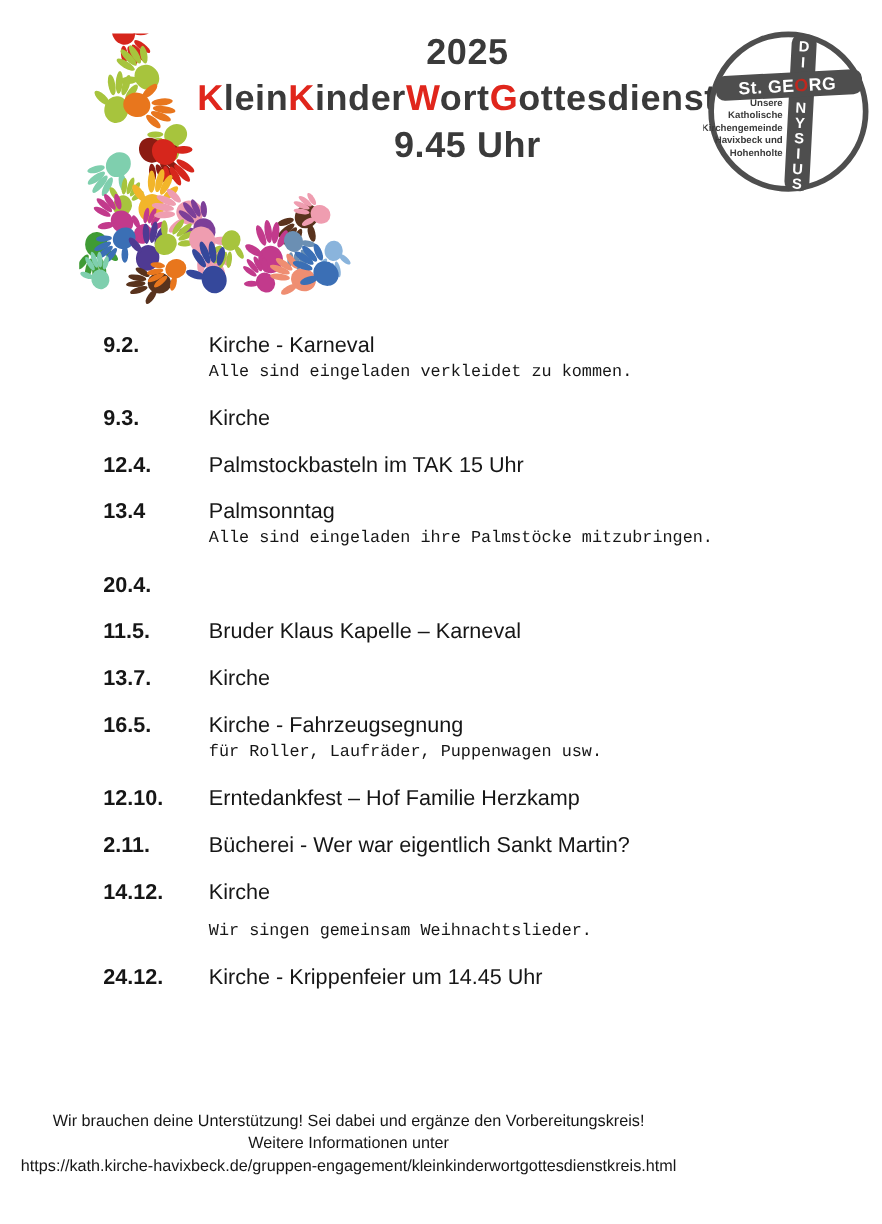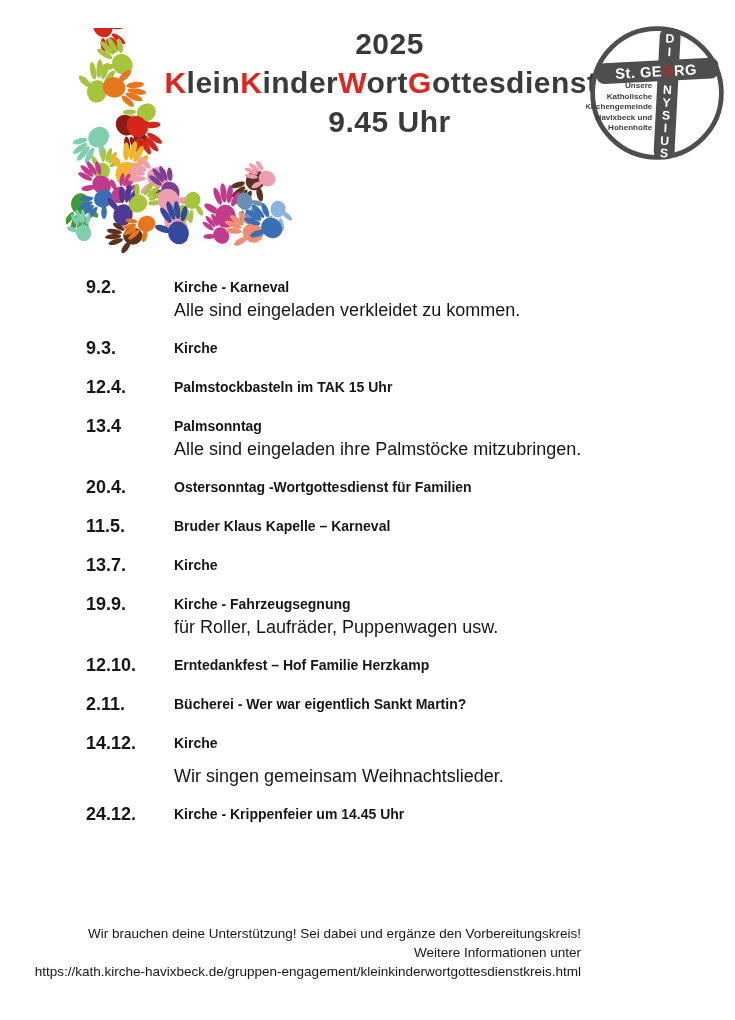--- a/index.html
+++ b/index.html
@@ -35,27 +35,27 @@
   .events{
     position:absolute;left:44px;top:276px;width:660px;
     color:var(--text-black);
     margin-left:42px;
   }
   .event{display:flex;margin-bottom:17px;}
   .event-date{
     width:88px;flex-shrink:0;
     font-weight:bold;font-size:18px;line-height:22px;
   }
-  .event-title{font-weight:bold;font-size:14px;line-height:22px;}
-  .event-subtitle{font-size:18px;line-height:20px;margin-top:2px;}
+  .event-title{font-weight:normal;font-size:18px;line-height:22px;}
+  .event-subtitle{font-size:14px;line-height:20px;margin-top:2px;font-family:Liberation Mono, monospace;}
   .event-subtitle.spaced{margin-top:12px;text-align:center;}
   
   .footer{
     position:absolute;left:0;top:924px;width:581px;
-    text-align:right;
+    text-align:center;
     font-size:13.5px;line-height:19px;
     color:var(--text-black);
   }
   .footer-url{color:var(--text-black);text-decoration:none;}
 </style>
 </head>
 <body>
 
 <div class="page">
 
@@ -168,43 +168,39 @@
     <div class="event">
       <div class="event-date">13.4</div>
       <div class="event-body">
         <div class="event-title">Palmsonntag</div>
         <div class="event-subtitle">Alle sind eingeladen ihre Palmstöcke mitzubringen.</div>
       </div>
     </div>
 
     <div class="event">
       <div class="event-date">20.4.</div>
-      <div class="event-body">
-        <div class="event-title">Ostersonntag -Wortgottesdienst für Familien</div>
-
-      </div>
     </div>
 
     <div class="event">
       <div class="event-date">11.5.</div>
       <div class="event-body">
         <div class="event-title">Bruder Klaus Kapelle – Karneval</div>
       </div>
     </div>
 
     <div class="event">
       <div class="event-date">13.7.</div>
       <div class="event-body">
         <div class="event-title">Kirche</div>
 
       </div>
     </div>
 
     <div class="event">
-      <div class="event-date">19.9.</div>
+      <div class="event-date">16.5.</div>
       <div class="event-body">
         <div class="event-title">Kirche - Fahrzeugsegnung</div>
         <div class="event-subtitle">für Roller, Laufräder, Puppenwagen usw.</div>
       </div>
     </div>
 
     <div class="event">
       <div class="event-date">12.10.</div>
       <div class="event-body">
         <div class="event-title">Erntedankfest – Hof Familie Herzkamp</div>

